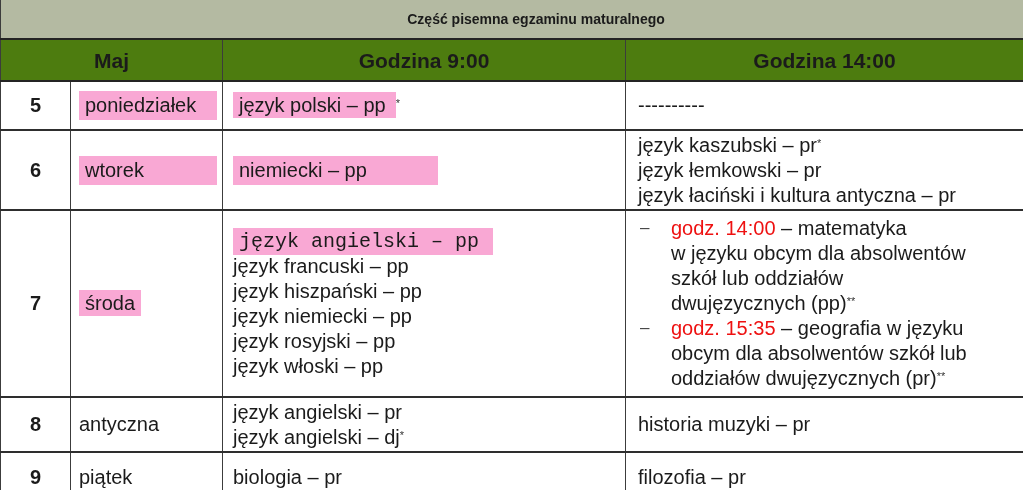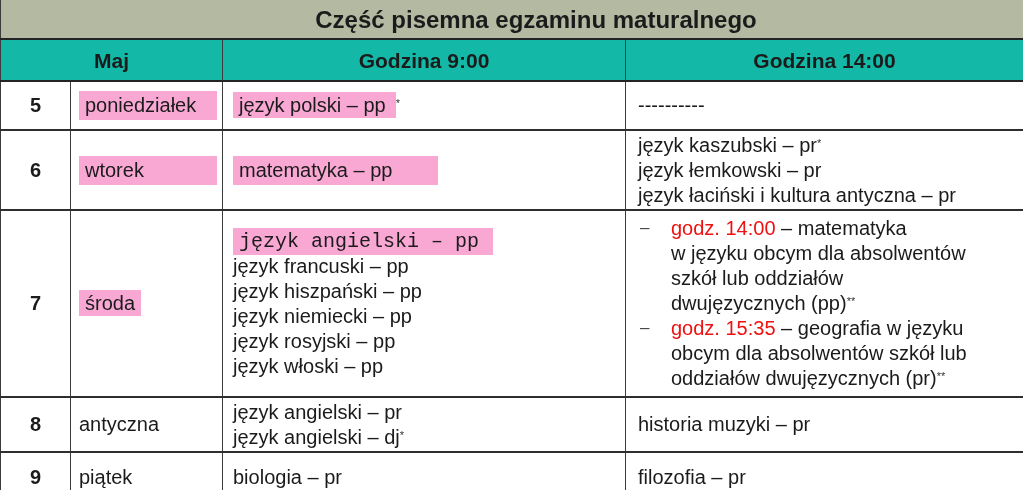--- a/index.html
+++ b/index.html
@@ -16,24 +16,24 @@
   col.c-week{width:152px;}
   col.c-m9{width:403px;}
   col.c-m14{width:398px;}
   td,th{
     border-left:1px solid #3c3c3c;border-right:1px solid #3c3c3c;
     vertical-align:middle;padding:0;overflow:hidden;
   }
   tr.title-row td{
     height:38px;background:#b4baa2;border-top:none;
     border-bottom:2px solid #242424;
-    text-align:center;font-weight:bold;font-size:24px;padding-left:48px;
+    text-align:center;font-weight:bold;font-size:14px;padding-left:48px;
   }
   tr.header-row th{
-    height:40px;background:#14b8a6;
+    height:40px;background:#4d7c0f;
     border-bottom:2px solid #242424;
     text-align:center;font-weight:bold;font-size:21px;
   }
   tr.body-row td{border-bottom:2px solid #2e2e2e;}
   tr.body-row:last-child td{border-bottom:none;}
   td.day{text-align:center;font-weight:bold;}
   td.week{padding-left:8px;}
   td.m9{padding-left:10px;border-radius:13px;}
   td.m14{padding-left:12px;}
   .hl{background:#f9a8d4;padding:2px 6px;}
@@ -88,21 +88,21 @@
       <span>----------</span>
     </td>
   </tr>
 
   <tr class="body-row r6">
     <td class="day">6</td>
     <td class="week">
       <span class="hl hl-block">wtorek</span>
     </td>
     <td class="m9">
-      <span class="hl hl-mat">matematyka – pp</span>
+      <span class="hl hl-mat">niemiecki – pp</span>
     </td>
     <td class="m14">
       <div><span>język kaszubski – pr</span><sup class="ast">*</sup></div>
       <div>język łemkowski – pr</div>
       <div>język łaciński i kultura antyczna – pr</div>
     </td>
   </tr>
 
   <tr class="body-row r7">
     <td class="day">7</td>

